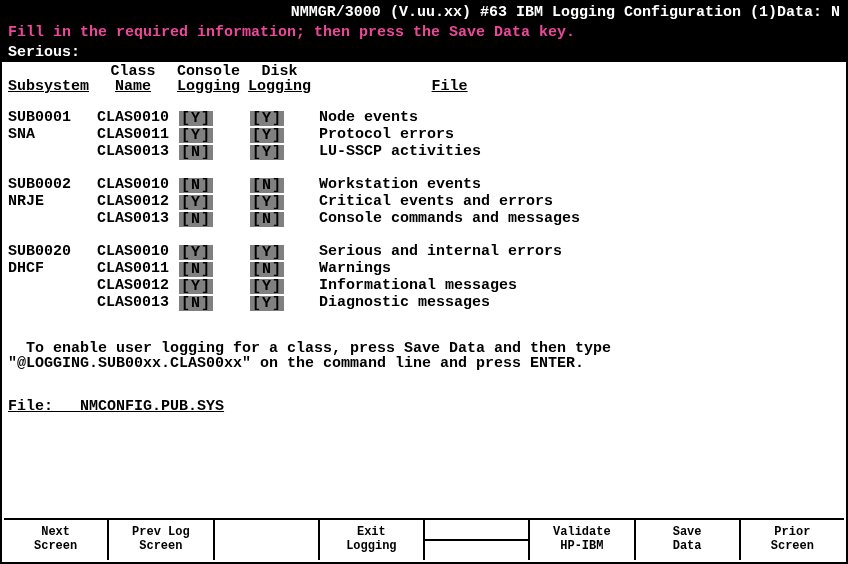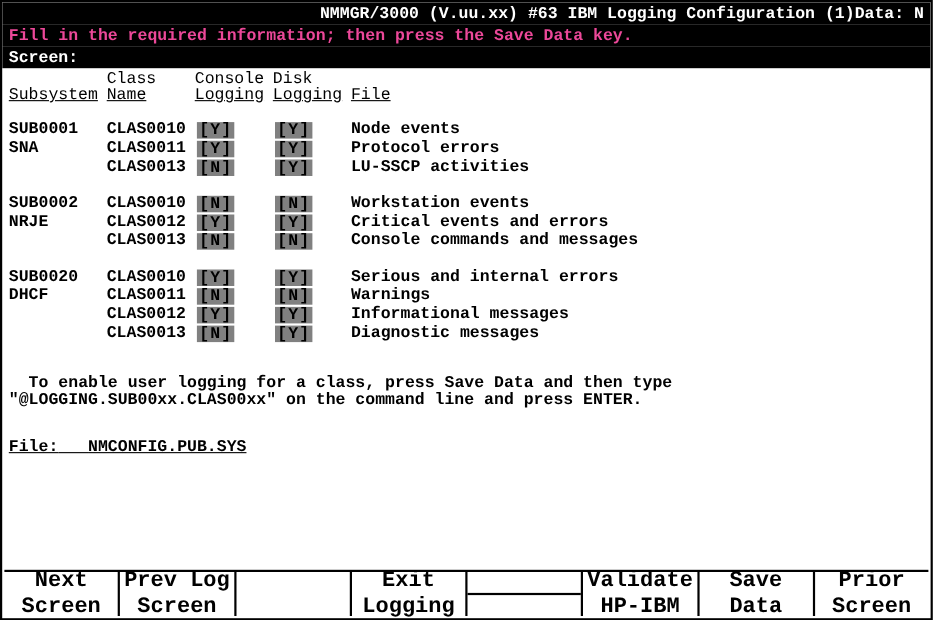--- a/index.html
+++ b/index.html
@@ -2,49 +2,49 @@
 <html><head>
 <meta charset="utf-8">
 <style>
 html,body{margin:0;padding:0;background:#fff;width:848px;height:564px;overflow:hidden}
 body{font-family:"Courier New",monospace;font-size:15px;font-weight:bold;color:#000;line-height:1.0;border:2px solid #000;box-sizing:border-box;position:relative}
 .header-bar{background:#000;color:#fff;display:flex;justify-content:flex-end;padding:1px 6px;height:18px;align-items:center}
 .instruction-bar{background:#000;color:#ec4899;padding:1px 6px;height:18px;display:flex;align-items:center}
 .command-bar{background:#000;color:#fff;padding:1px 6px;height:18px;display:flex;align-items:center}
 .content{padding:0 6px}
 table.main{border-collapse:collapse;margin-top:2px}
-table.main th{text-align:left;vertical-align:bottom;padding:0 8px 0 0;font-weight:normal}
+table.main th{text-align:center;vertical-align:bottom;padding:0 8px 0 0;font-weight:bold}
 table.main th .ul{text-decoration:underline}
 table.main td{padding:0 8px 0 0;white-space:pre;vertical-align:top}
 .sp{height:16px}
 .yn{display:inline-block;background:#808080;color:#000;padding:0 2px;margin:1px 2px;min-width:30px;text-align:center;letter-spacing:1px}
 .hint{margin-top:14px;white-space:pre}
 .file-line{margin-top:28px;text-decoration:underline}
 .fkeys{position:absolute;left:2px;right:2px;bottom:2px;height:40px;display:flex;border-top:2px solid #000}
-.fkey{flex:1;border-right:2px solid #000;display:flex;flex-direction:column;justify-content:center;align-items:center;font-size:20px;line-height:1.15}
+.fkey{flex:1;border-right:2px solid #000;display:flex;flex-direction:column;justify-content:center;align-items:center;font-size:12px;line-height:1.15}
 .fkey:last-child{border-right:none}
 .fkey.split{padding:0;justify-content:stretch}
 .fkey.split .half{flex:1;border-bottom:2px solid #000;width:100%}
 .fkey.split .half:last-child{border-bottom:none}
 </style>
 </head>
 <body>
 
 <div class="header-bar">
   <span>NMMGR/3000 (V.uu.xx) #63  IBM Logging Configuration (1)</span>
   <span>
     <span>Data:</span>
     <span>N</span>
   </span>
 </div>
 <div class="instruction-bar">
   <span>Fill in the required information; then press the Save Data key.</span>
 </div>
 <div class="command-bar">
-  <span>Screen:</span>
+  <span>Serious:</span>
 </div>
 
 <div class="content">
 <table class="main">
 <thead>
 <tr>
  <th><br><span class="ul">Subsystem</span></th>
  <th><span>Class</span><br><span class="ul">Name</span></th>
  <th><span>Console</span><br><span class="ul">Logging</span></th>
  <th><span>Disk</span><br><span class="ul">Logging</span></th>

